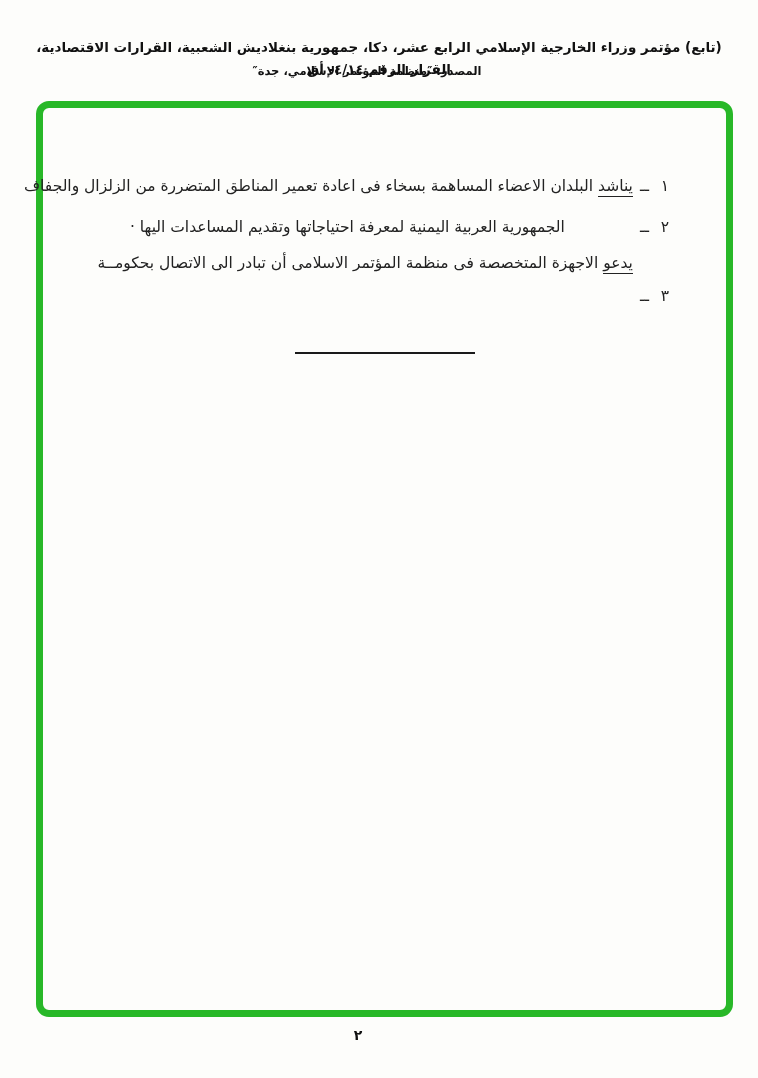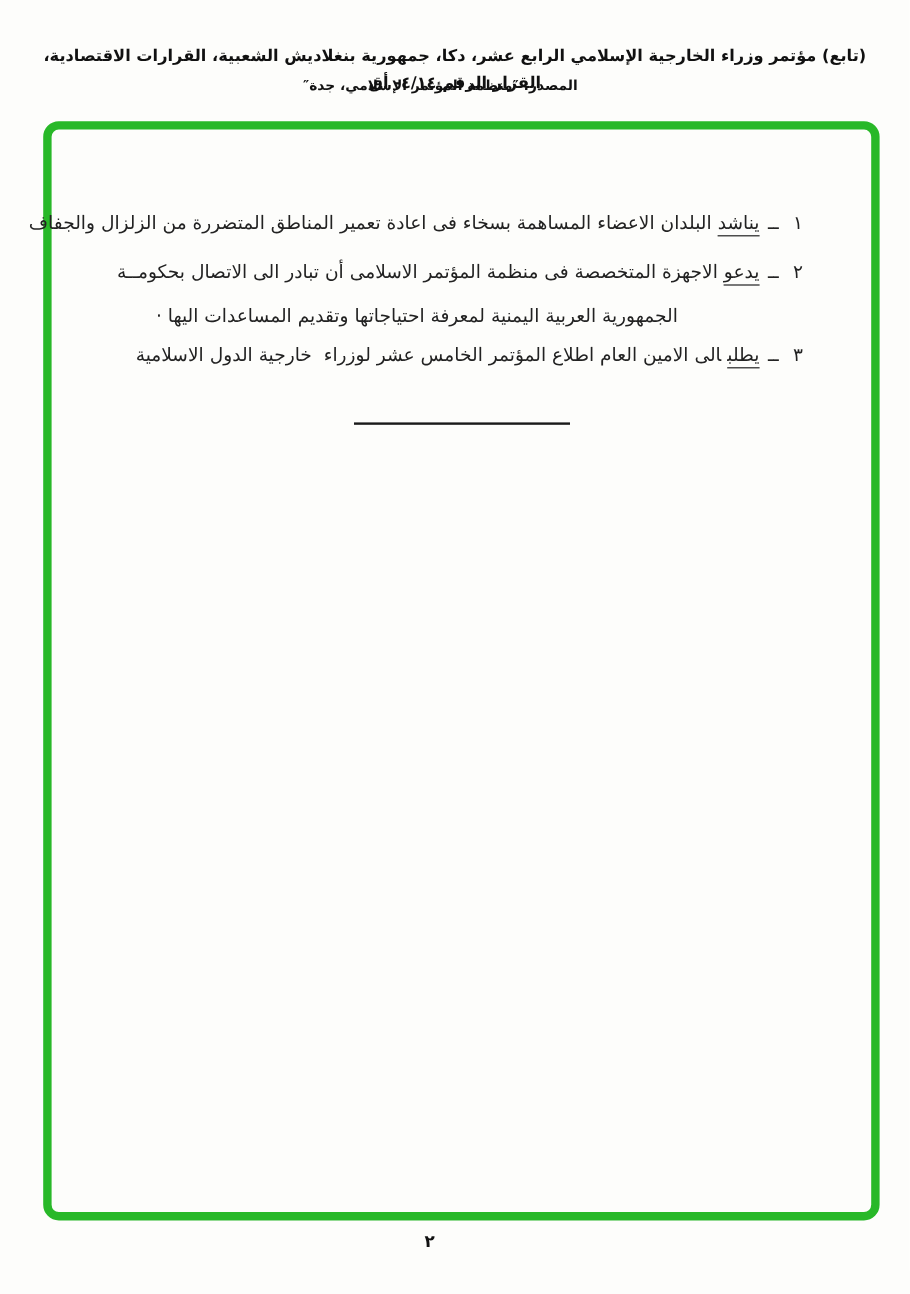--- a/index.html
+++ b/index.html
@@ -101,30 +101,29 @@
     <span class="dash">ــ</span>
     <div class="lines">
       <div class="line"><span class="verb">يناشد</span><span>البلدان الاعضاء المساهمة بسخاء فى اعادة تعمير المناطق المتضررة من الزلزال والجفاف</span></div>
     </div>
   </div>
 
   <div class="item item-2">
     <span class="num">٢</span>
     <span class="dash">ــ</span>
     <div class="lines">
+      <div class="line cont-2">الجمهورية العربية اليمنية لمعرفة احتياجاتها وتقديم المساعدات اليها ·</div>
       <div class="line"><span class="verb">يدعو</span><span>الاجهزة المتخصصة فى منظمة المؤتمر الاسلامى أن تبادر الى الاتصال بحكومــة</span></div>
-      <div class="line cont-2">الجمهورية العربية اليمنية لمعرفة احتياجاتها وتقديم المساعدات اليها ·</div>
     </div>
   </div>
 
   <div class="item item-3">
     <span class="num">٣</span>
     <span class="dash">ــ</span>
     <div class="lines">
-      <div class="line"><span class="verb">يطلب</span><span>الى الامين العام اطلاع المؤتمر الخامس عشر لوزراء&nbsp; خارجية الدول الاسلامية</span></div>
     </div>
   </div>
 
   <div class="end-rule"></div>
 
   <div class="pagenum">٢</div>
 
 </div>
 
 </body></html>

